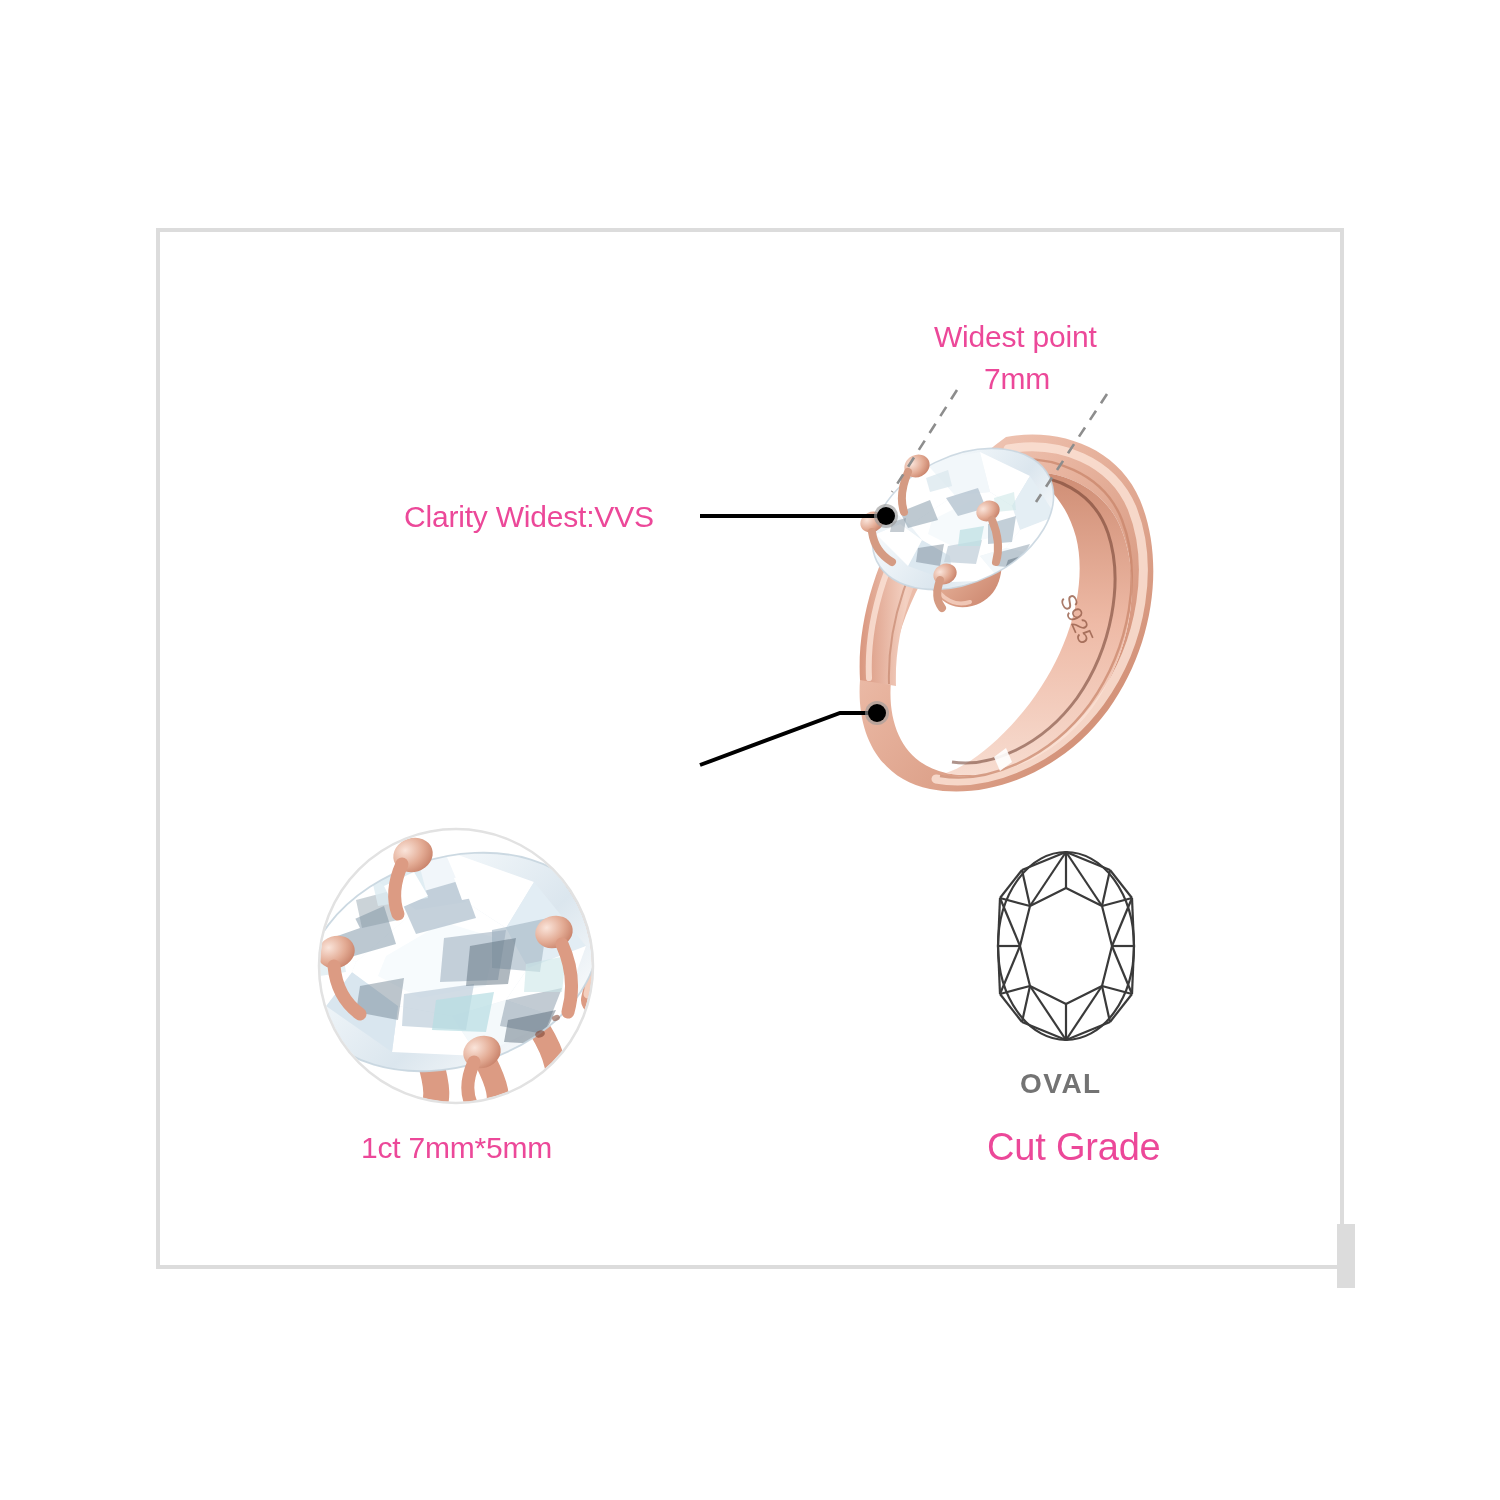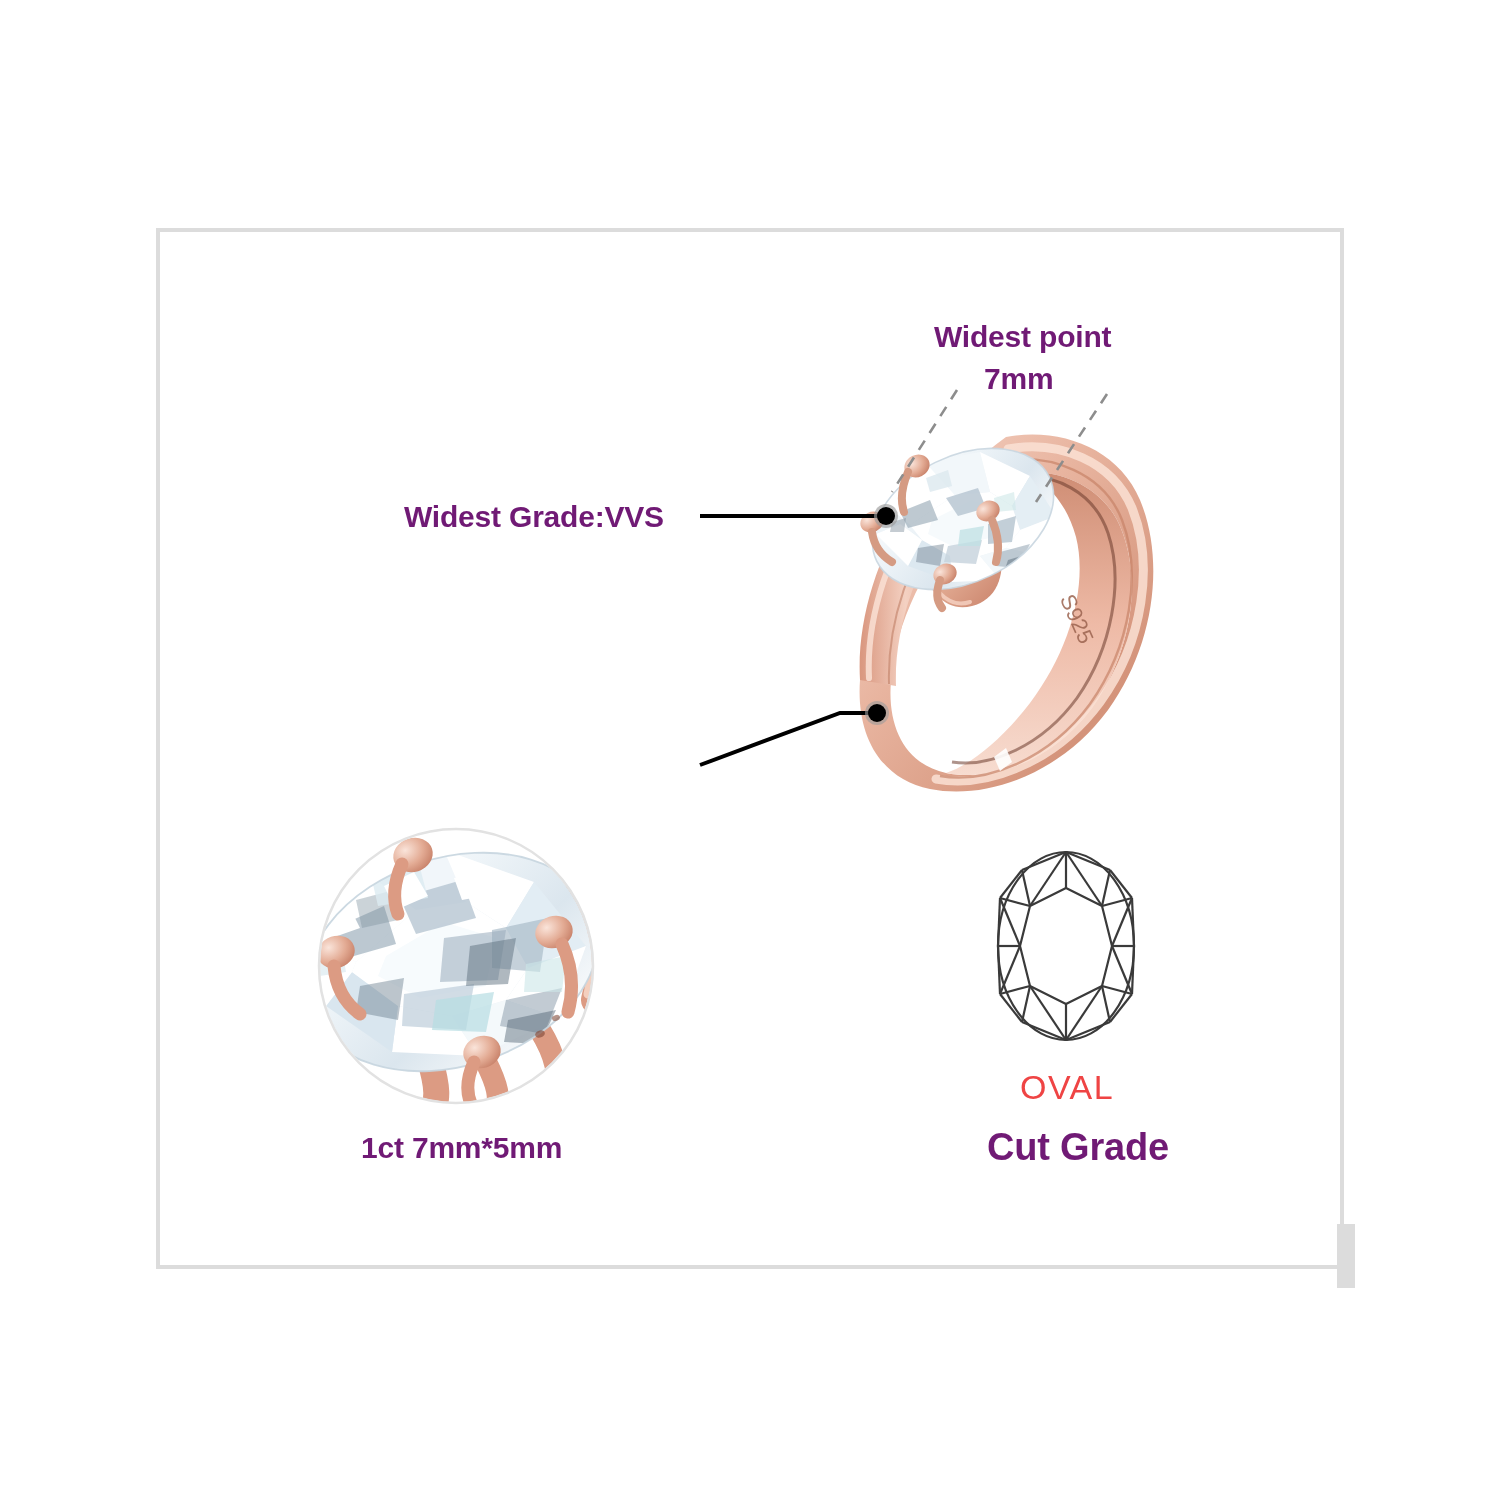--- a/index.html
+++ b/index.html
@@ -39,22 +39,22 @@
     left: 1337px;
     top: 1224px;
     width: 18px;
     height: 64px;
     background: #dcdcdc;
   }
 
   
   .lbl {
     position: absolute;
-    color: #701a75;
-    font-weight: bold;
+    color: #ec4899;
+    font-weight: normal;
     white-space: nowrap;
     letter-spacing: -0.2px;
   }
   #widest-line1 {
     left: 934px;
     top: 320px;
     font-size: 30px;
   }
   #widest-line2 {
     left: 984px;
@@ -73,23 +73,23 @@
   }
   #stone-size-label {
     left: 361px;
     top: 1131px;
     font-size: 30px;
   }
   #oval-word {
     position: absolute;
     left: 1020px;
     top: 1068px;
-    font-size: 34px;
-    color: #ef4444;
-    font-weight: normal;
+    font-size: 28px;
+    color: #737373;
+    font-weight: bold;
     letter-spacing: 1.5px;
     white-space: nowrap;
   }
   #cut-grade-label {
     left: 963px;
     top: 1126px;
     font-size: 38px;
     margin-left: 24px;
   }
 
@@ -401,21 +401,21 @@
       <line x1="1132" y1="994" x2="1112" y2="946"></line>
       <line x1="1132" y1="994" x2="1102" y2="986"></line>
       <line x1="1132" y1="994" x2="1110" y2="1022"></line>
       <line x1="1110" y1="1022" x2="1102" y2="986"></line>
     </g>
   </svg>
 
   <div class="lbl" id="widest-line1">Widest point</div>
   <div class="lbl" id="widest-line2">7mm</div>
 
-  <div class="lbl" id="clarity-label">Widest Grade:VVS</div>
+  <div class="lbl" id="clarity-label">Clarity Widest:VVS</div>
 
 
   <div class="lbl" id="stone-size-label">1ct 7mm*5mm</div>
 
   <div id="oval-word">OVAL</div>
   <div class="lbl" id="cut-grade-label">Cut Grade</div>
 
 </div>
 
 </body></html>

